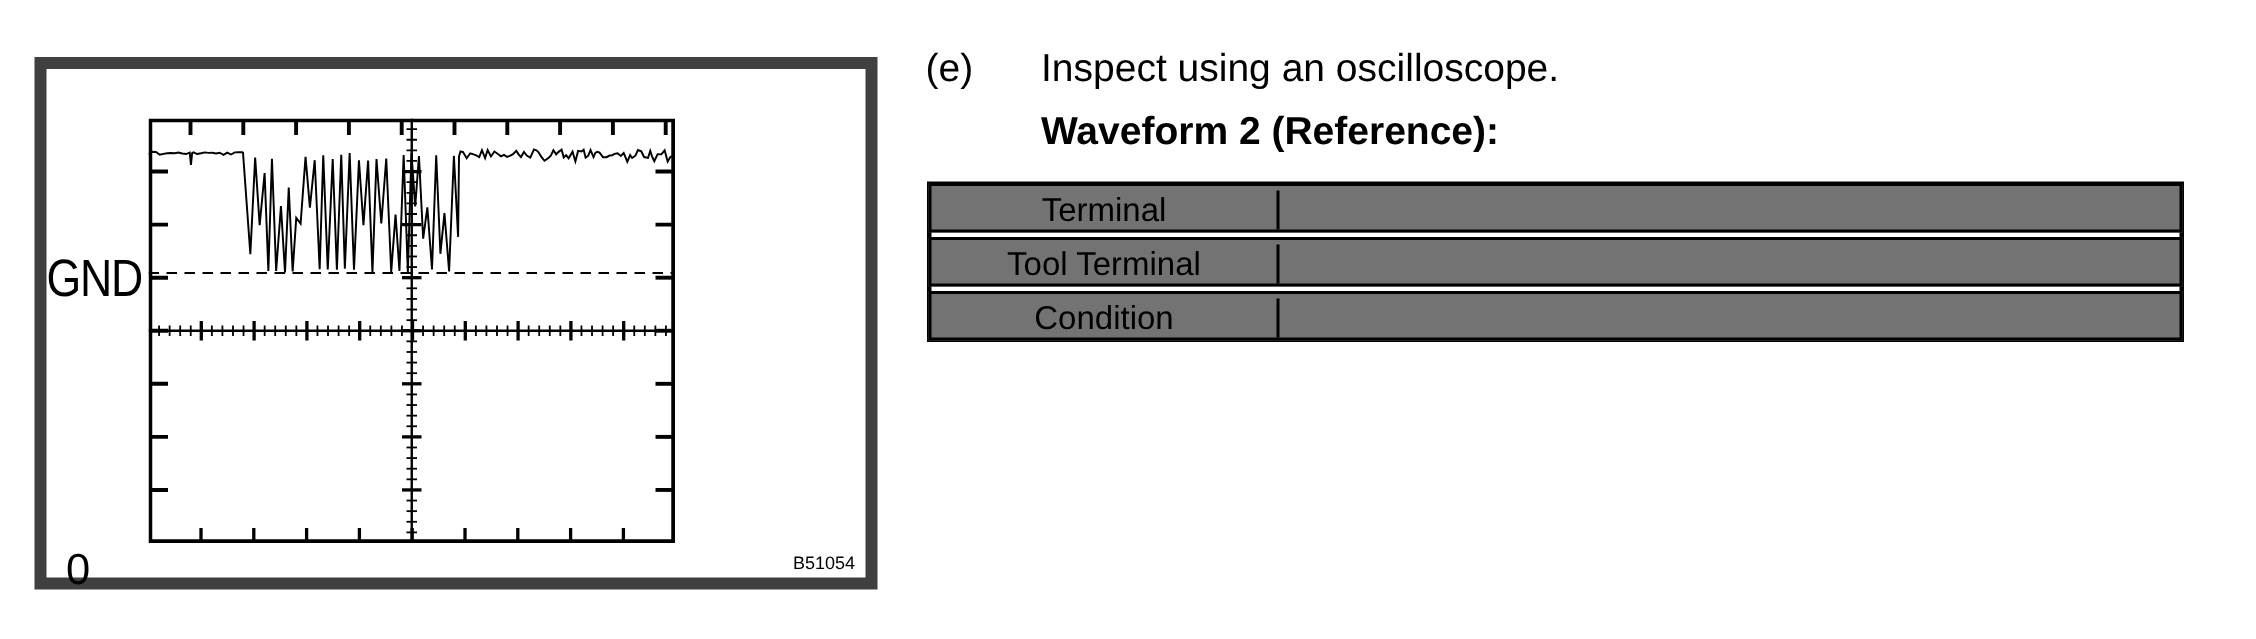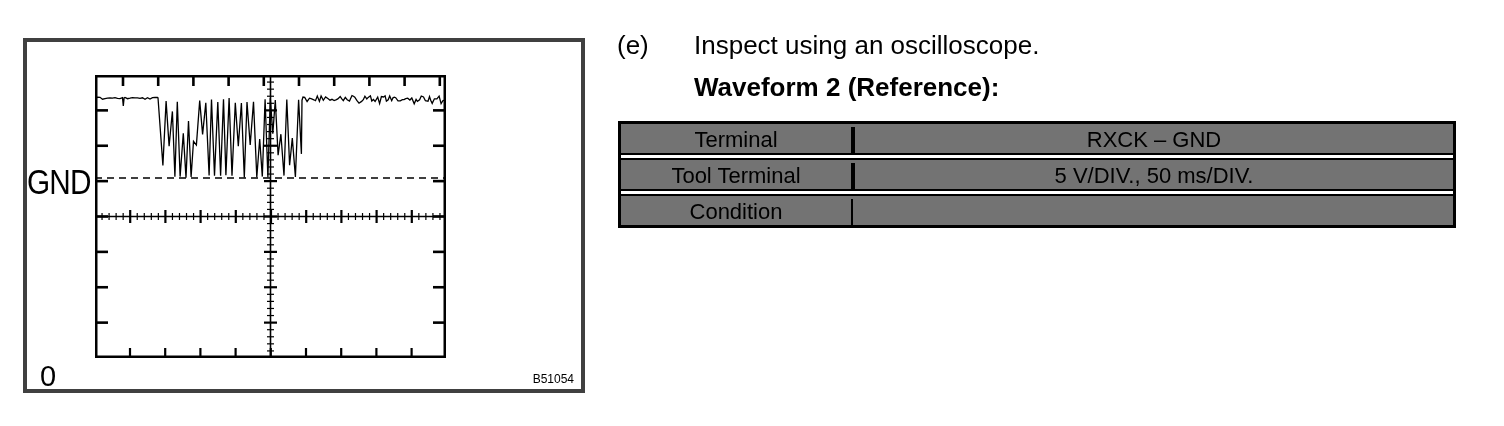--- a/index.html
+++ b/index.html
@@ -12,21 +12,21 @@
     color: #000000;
     font-family: "Liberation Sans", sans-serif;
     overflow: hidden;
   }
 
   
   .figure-box {
     position: absolute;
     left: 23px; top: 38px;
     width: 562px; height: 355px;
-    border: 4px solid #404040;
+    border: 8px solid #404040;
     background: #fff;
   }
   .scope-svg {
     position: absolute;
     left: 68px; top: 33px;
     width: 351px; height: 283px;
     display: block;
   }
   .gnd-label {
     position: absolute;
@@ -244,24 +244,22 @@
 
   <div class="instruction-row">
     <span class="instruction-marker">(e)</span>
     <span>Inspect using an oscilloscope.</span>
   </div>
   <div class="subtitle">Waveform 2 (Reference):</div>
 
   <div class="ref-table">
     <div class="ref-row">
       <div class="ref-cell-label">Terminal</div>
-      <div class="ref-cell-value">RXCK – GND</div>
     </div>
     <div class="ref-row">
       <div class="ref-cell-label">Tool Terminal</div>
-      <div class="ref-cell-value">5 V/DIV., 50 ms/DIV.</div>
     </div>
     <div class="ref-row">
       <div class="ref-cell-label">Condition</div>
     </div>
   </div>
 
 </div>
 
 </body></html>

